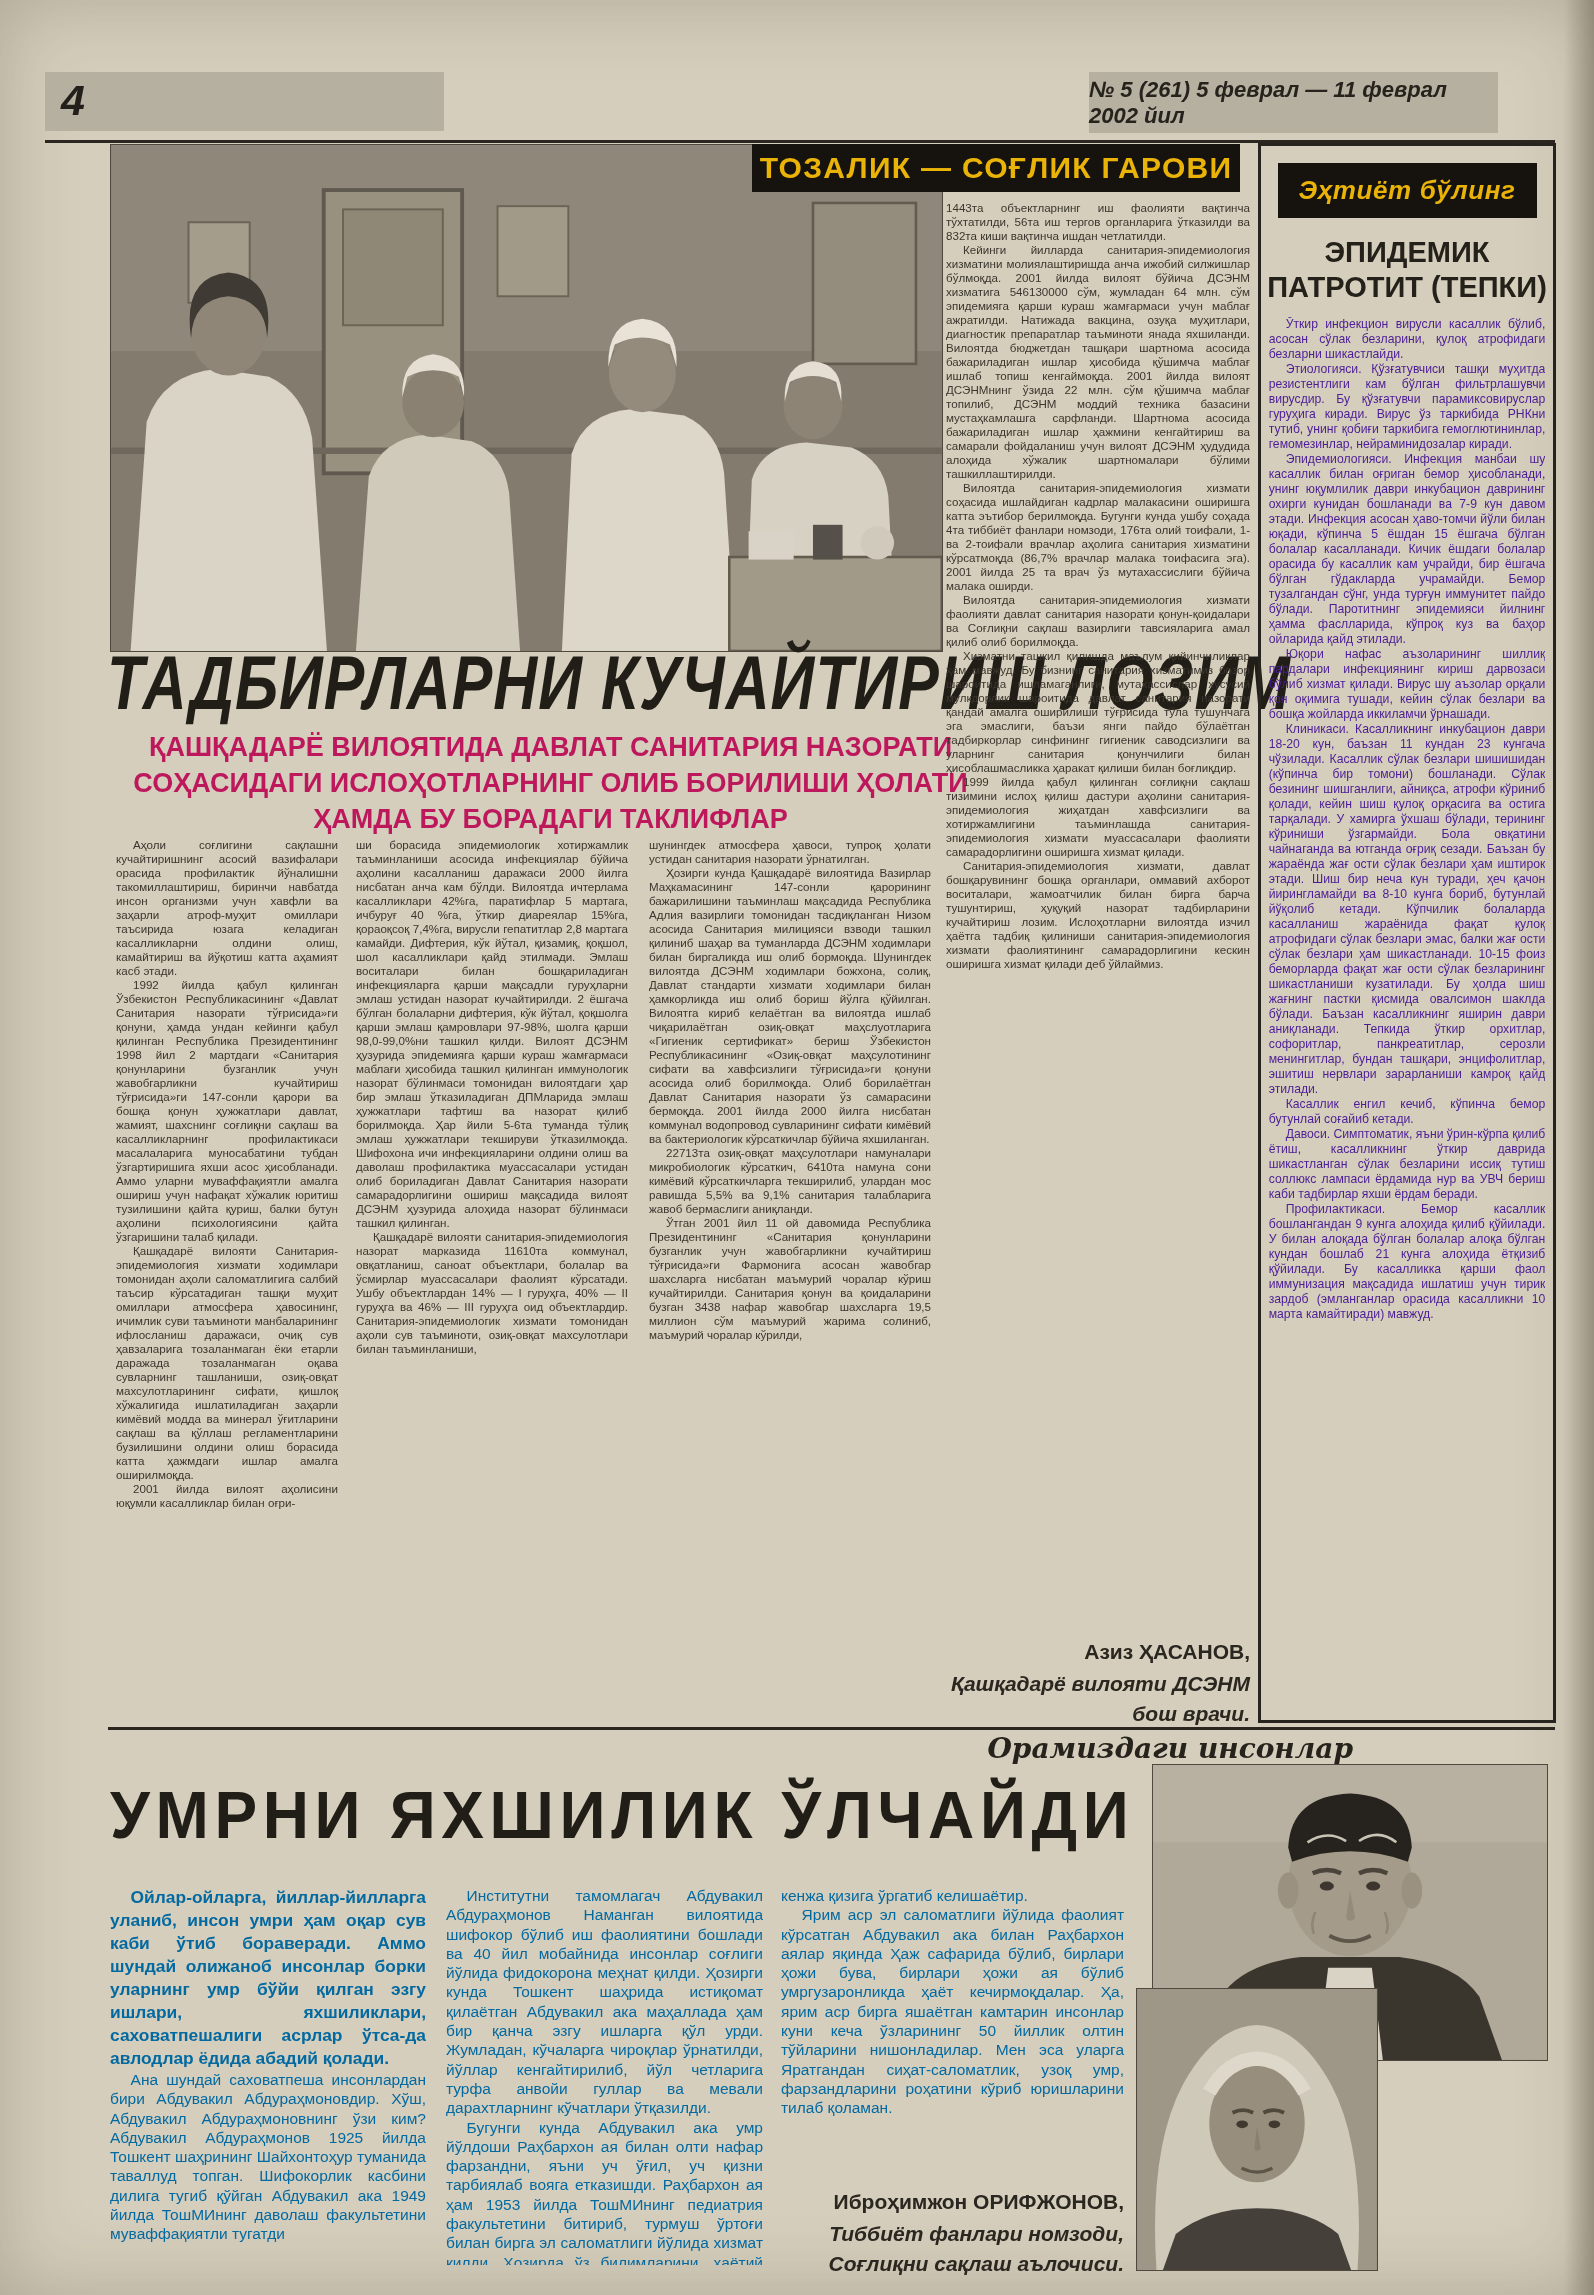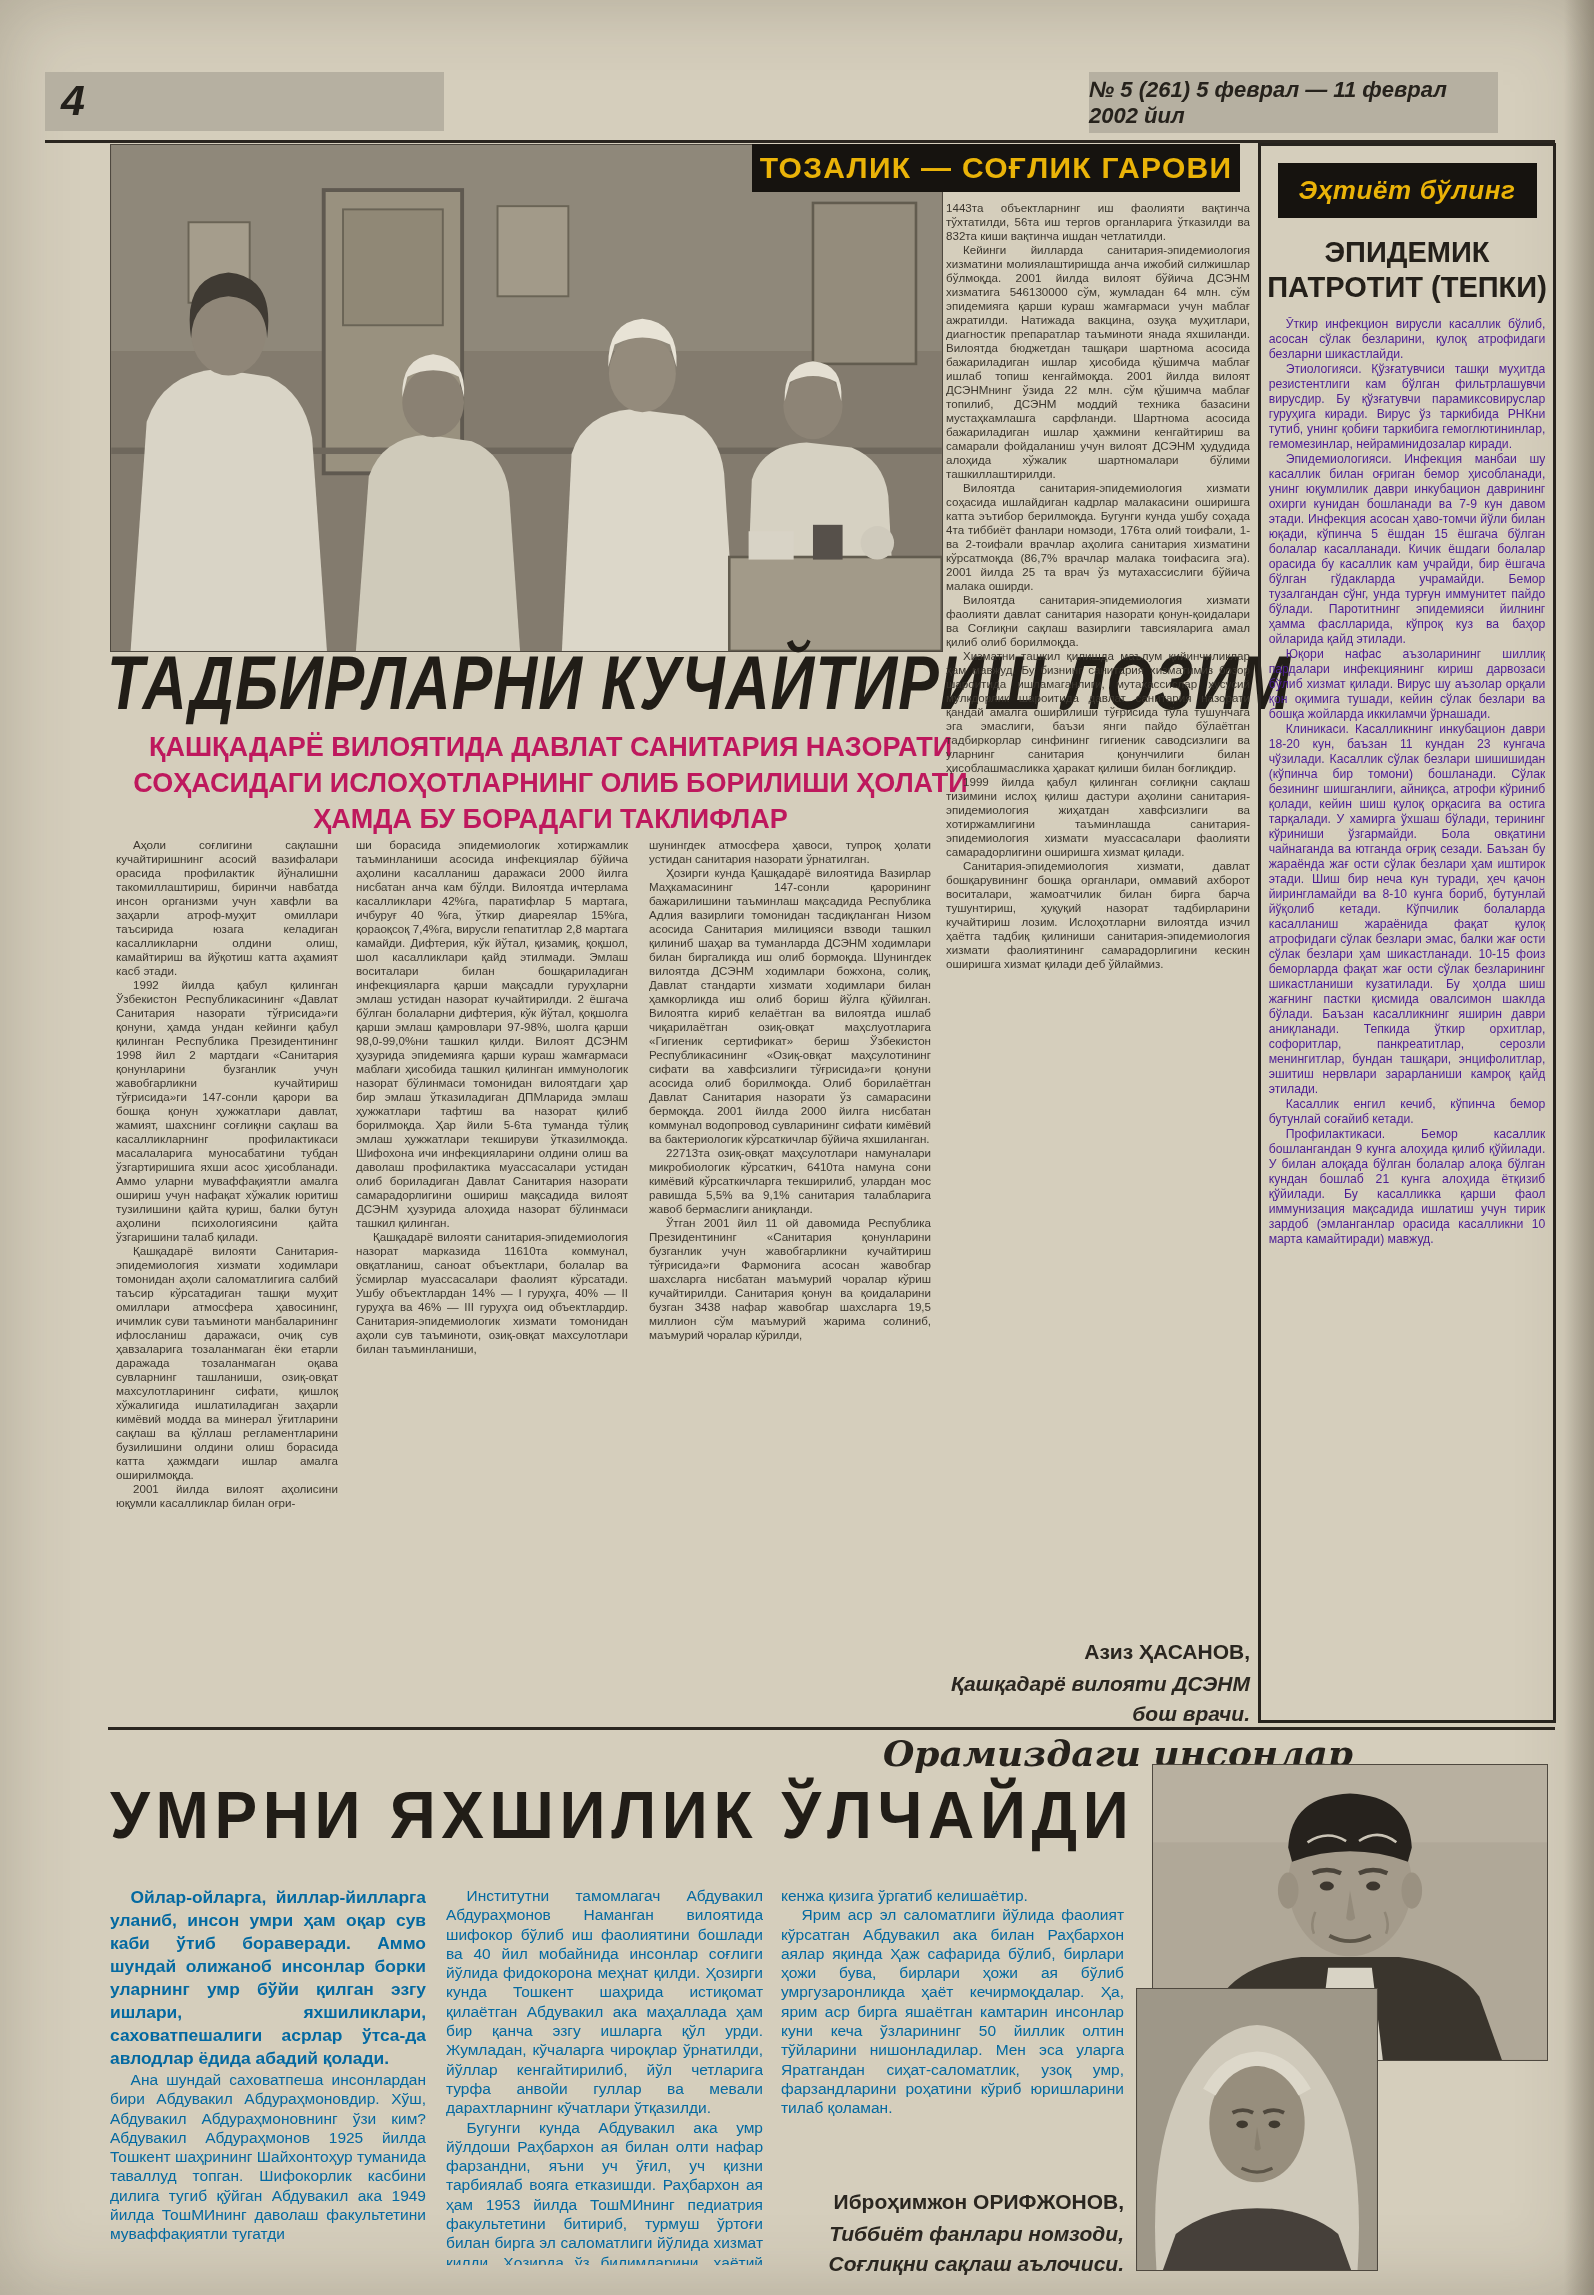--- a/index.html
+++ b/index.html
@@ -44,21 +44,21 @@
   .caution-body{position:relative;margin:11.6px 7.7px 0 7.7px;height:1417px;
         text-align:justify;font-size:12.2px;line-height:15px;color:#4c1d95;overflow:hidden;}
   .caution-body p{margin:0;text-indent:17px;}
 
   .sig{position:absolute;text-align:right;font-weight:bold;color:#2a2620;}
   .sig div{font-size:21px;font-style:italic;line-height:30px;}
   .sig div:first-child{font-style:normal;line-height:34px;}
 
   .bottom-rule{position:absolute;left:108px;top:1727px;width:1447px;height:2.6px;background:#2b2620;}
   .people-kicker{position:absolute;left:838px;top:1732px;width:515px;text-align:right;
-        font-family:"DejaVu Serif",serif;font-size:36px;font-weight:bold;font-style:italic;color:#26221c;}
+        font-family:"DejaVu Serif",serif;font-size:28px;font-weight:bold;font-style:italic;color:#26221c;}
   .people-headline{position:absolute;left:110px;top:1777px;white-space:nowrap;
         font-size:66px;font-weight:900;color:#211d17;letter-spacing:5.8px;
         transform:scaleX(.97);transform-origin:0 50%;}
   .people-col{position:absolute;top:1886px;height:379px;text-align:justify;
         font-size:15.5px;line-height:19.3px;color:#0369a1;overflow:hidden;}
   .people-col p{margin:0;text-indent:20.6px;}
   .lead{font-weight:bold;font-size:17.4px;line-height:23px;text-indent:23px;}
 </style>
 </head>
 <body>
@@ -143,20 +143,21 @@
   <div class="caution-box">
     <div class="blackbox caution-kicker">Эҳтиёт бўлинг</div>
     <div class="caution-title">ЭПИДЕМИК ПАТРОТИТ (ТЕПКИ)</div>
     <div class="caution-body">
         <p>Ўткир инфекцион вирусли касаллик бўлиб, асосан сўлак безларини, қулоқ атрофидаги безларни шикастлайди.</p>
         <p>Этиологияси. Қўзғатувчиси ташқи муҳитда резистентлиги кам бўлган фильтрлашувчи вирусдир. Бу қўзғатувчи парамиксовируслар гуруҳига киради. Вирус ўз таркибида РНКни тутиб, унинг қобиғи таркибига гемоглютининлар, гемомезинлар, нейраминидозалар киради.</p>
         <p>Эпидемиологияси. Инфекция манбаи шу касаллик билан оғриган бемор ҳисобланади, унинг юқумлилик даври инкубацион даврининг охирги кунидан бошланади ва 7-9 кун давом этади. Инфекция асосан ҳаво-томчи йўли билан юқади, кўпинча 5 ёшдан 15 ёшгача бўлган болалар касалланади. Кичик ёшдаги болалар орасида бу касаллик кам учрайди, бир ёшгача бўлган гўдакларда учрамайди. Бемор тузалгандан сўнг, унда турғун иммунитет пайдо бўлади. Паротитнинг эпидемияси йилнинг ҳамма фаслларида, кўпроқ куз ва баҳор ойларида қайд этилади.</p>
         <p>Юқори нафас аъзоларининг шиллиқ пардалари инфекциянинг кириш дарвозаси бўлиб хизмат қилади. Вирус шу аъзолар орқали қон оқимига тушади, кейин сўлак безлари ва бошқа жойларда иккиламчи ўрнашади.</p>
         <p>Клиникаси. Касалликнинг инкубацион даври 18-20 кун, баъзан 11 кундан 23 кунгача чўзилади. Касаллик сўлак безлари шишишидан (кўпинча бир томони) бошланади. Сўлак безининг шишганлиги, айниқса, атрофи кўриниб қолади, кейин шиш қулоқ орқасига ва остига тарқалади. У хамирга ўхшаш бўлади, терининг кўриниши ўзгармайди. Бола овқатини чайнаганда ва ютганда оғриқ сезади. Баъзан бу жараёнда жағ ости сўлак безлари ҳам иштирок этади. Шиш бир неча кун туради, ҳеч қачон йирингламайди ва 8-10 кунга бориб, бутунлай йўқолиб кетади. Кўпчилик болаларда касалланиш жараёнида фақат қулоқ атрофидаги сўлак безлари эмас, балки жағ ости сўлак безлари ҳам шикастланади. 10-15 фоиз беморларда фақат жағ ости сўлак безларининг шикастланиши кузатилади. Бу ҳолда шиш жағнинг пастки қисмида овалсимон шаклда бўлади. Баъзан касалликнинг яширин даври аниқланади. Тепкида ўткир орхитлар, софоритлар, панкреатитлар, серозли менингитлар, бундан ташқари, энцифолитлар, эшитиш нервлари зарарланиши камроқ қайд этилади.</p>
         <p>Касаллик енгил кечиб, кўпинча бемор бутунлай соғайиб кетади.</p>
+        <p>Давоси. Симптоматик, яъни ўрин-кўрпа қилиб ётиш, касалликнинг ўткир даврида шикастланган сўлак безларини иссиқ тутиш соллюкс лампаси ёрдамида нур ва УВЧ бериш каби тадбирлар яхши ёрдам беради.</p>
         <p>Профилактикаси. Бемор касаллик бошлангандан 9 кунга алоҳида қилиб қўйилади. У билан алоқада бўлган болалар алоқа бўлган кундан бошлаб 21 кунга алоҳида ётқизиб қўйилади. Бу касалликка қарши фаол иммунизация мақсадида ишлатиш учун тирик зардоб (эмланганлар орасида касалликни 10 марта камайтиради) мавжуд.</p>
       </div>
   </div>
 
   <div class="bottom-rule"></div>
   <div class="people-kicker">Орамиздаги инсонлар</div>
   <div class="people-headline">УМРНИ ЯХШИЛИК ЎЛЧАЙДИ</div>
 
   <div class="people-col" style="left:110px;width:316px;">
     <p class="lead">Ойлар-ойларга, йиллар-йилларга уланиб, инсон умри ҳам оқар сув каби ўтиб бораверади. Аммо шундай олижаноб инсонлар борки уларнинг умр бўйи қилган эзгу ишлари, яхшиликлари, саховатпешалиги асрлар ўтса-да авлодлар ёдида абадий қолади.</p>

